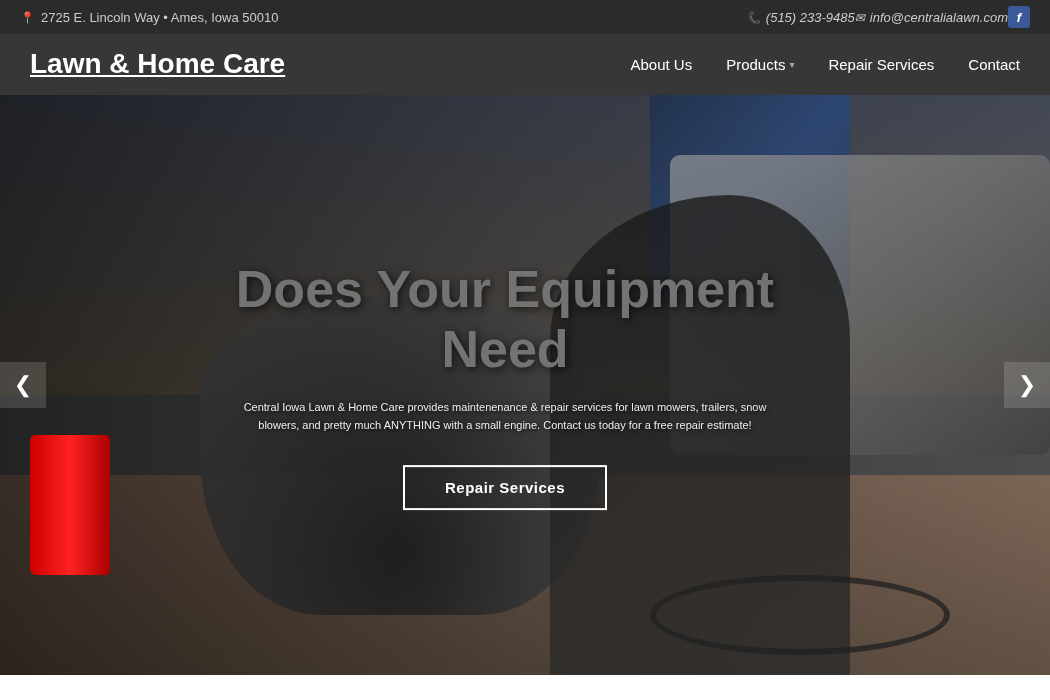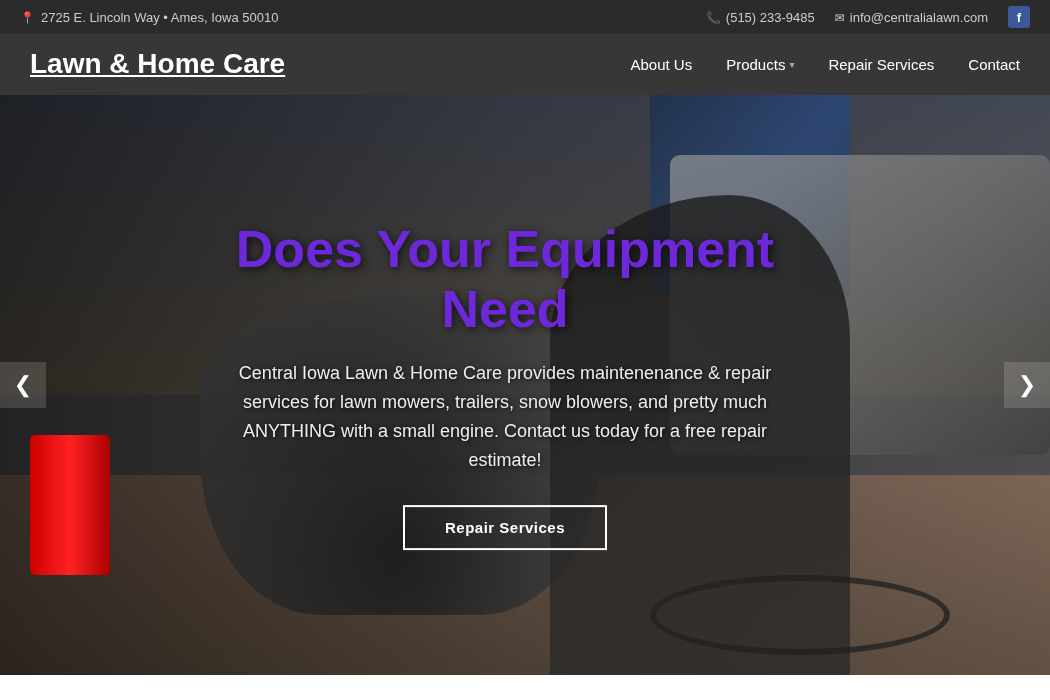--- a/index.html
+++ b/index.html
@@ -27,21 +27,21 @@
 
     .top-bar-left {
       display: flex;
       align-items: center;
       gap: 6px;
     }
 
     .top-bar-right {
       display: flex;
       align-items: center;
-      gap: 20px;
+      font-style: italic;
     }
 
     .top-bar-right a {
       color: #ccc;
       text-decoration: none;
       display: flex;
       align-items: center;
       gap: 5px;
     }
 
@@ -229,28 +229,28 @@
       top: 50%;
       transform: translateY(-50%);
       z-index: 10;
       text-align: center;
       max-width: 650px;
     }
 
     .hero-title {
       font-size: 52px;
       font-weight: 900;
-      color: #6d28d9;
+      color: #737373;
       line-height: 1.15;
       text-shadow: 2px 2px 8px rgba(0,0,0,0.7);
       margin-bottom: 20px;
     }
 
     .hero-subtitle {
-      font-size: 18px;
+      font-size: 11px;
       color: #eee;
       line-height: 1.6;
       max-width: 560px;
       margin: 7px auto 30px;
       text-shadow: 1px 1px 4px rgba(0,0,0,0.8);
     }
 
     .hero-btn {
       display: inline-block;
       border: 2px solid #fff;

